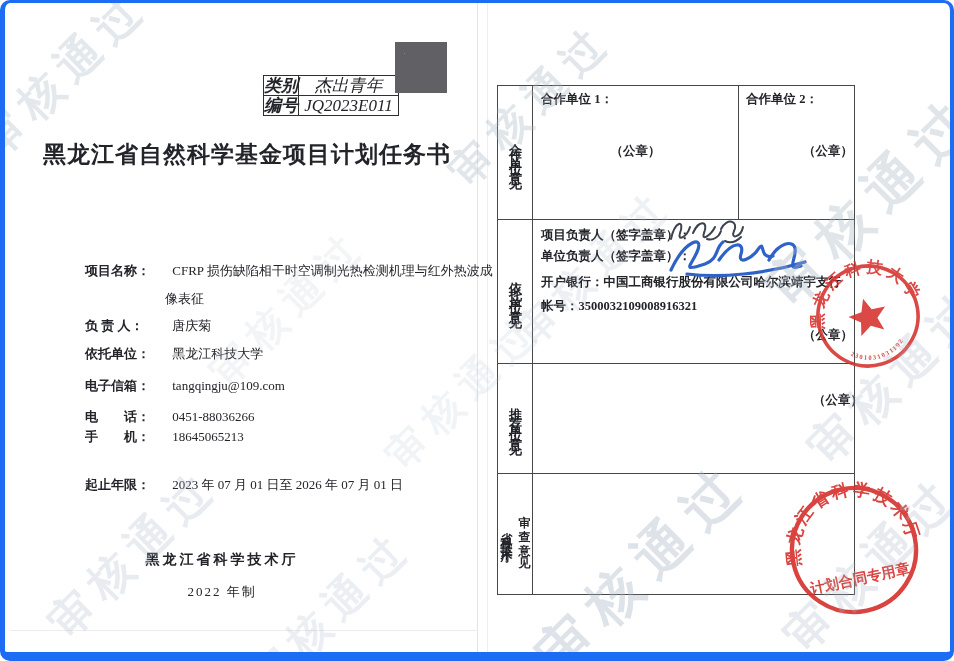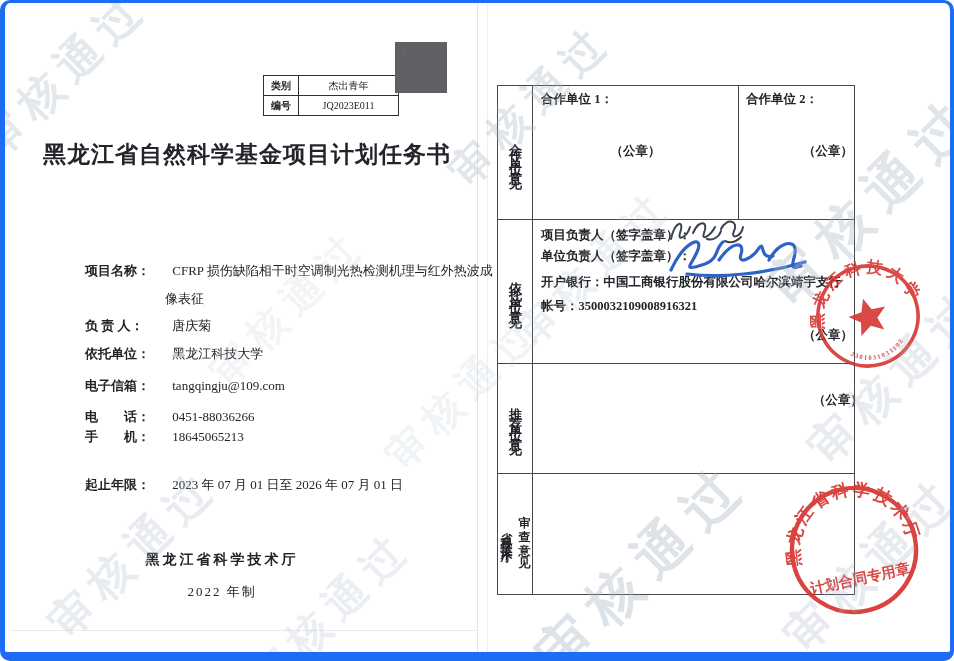--- a/index.html
+++ b/index.html
@@ -13,21 +13,21 @@
   .wm{
     position:absolute;font-family:"Liberation Sans","DejaVu Sans",sans-serif;
     font-weight:700;color:#a9b7c6;transform:rotate(-45deg);transform-origin:0 50%;
     white-space:nowrap;pointer-events:none;z-index:40;letter-spacing:10px;
   }
   
   .vsplit{position:absolute;top:0;bottom:0;width:1px;background:#e4e4e8;z-index:1;}
   .hedge{position:absolute;height:1px;background:#ececec;z-index:1;}
   
   .meta-table{position:absolute;left:258px;top:72px;width:134px;border:1.5px solid #2f2f2f;z-index:2;background:#fff;}
-  .meta-row{display:flex;height:19px;line-height:19px;font-size:10px;}
+  .meta-row{display:flex;height:19px;line-height:19px;font-size:17px;font-style:italic;}
   .meta-row + .meta-row{border-top:1.2px solid #2f2f2f;}
   .meta-label{width:34px;text-align:center;font-weight:700;border-right:1.2px solid #2f2f2f;}
   .meta-value{flex:1;text-align:center;}
   .qr-noise{position:absolute;left:390px;top:39px;width:52px;height:51px;z-index:3;}
   .doc-title{position:absolute;left:38px;top:136px;width:408px;text-align:center;
     font-size:23px;font-weight:700;letter-spacing:1px;z-index:2;}
   .fld{position:absolute;left:80px;font-size:13px;z-index:2;white-space:nowrap;}
   .fld .lbl{display:inline-block;width:76px;font-weight:700;}
   .fld .val{margin-left:8px;}
   .fld2{position:absolute;left:160px;font-size:13px;z-index:2;}

